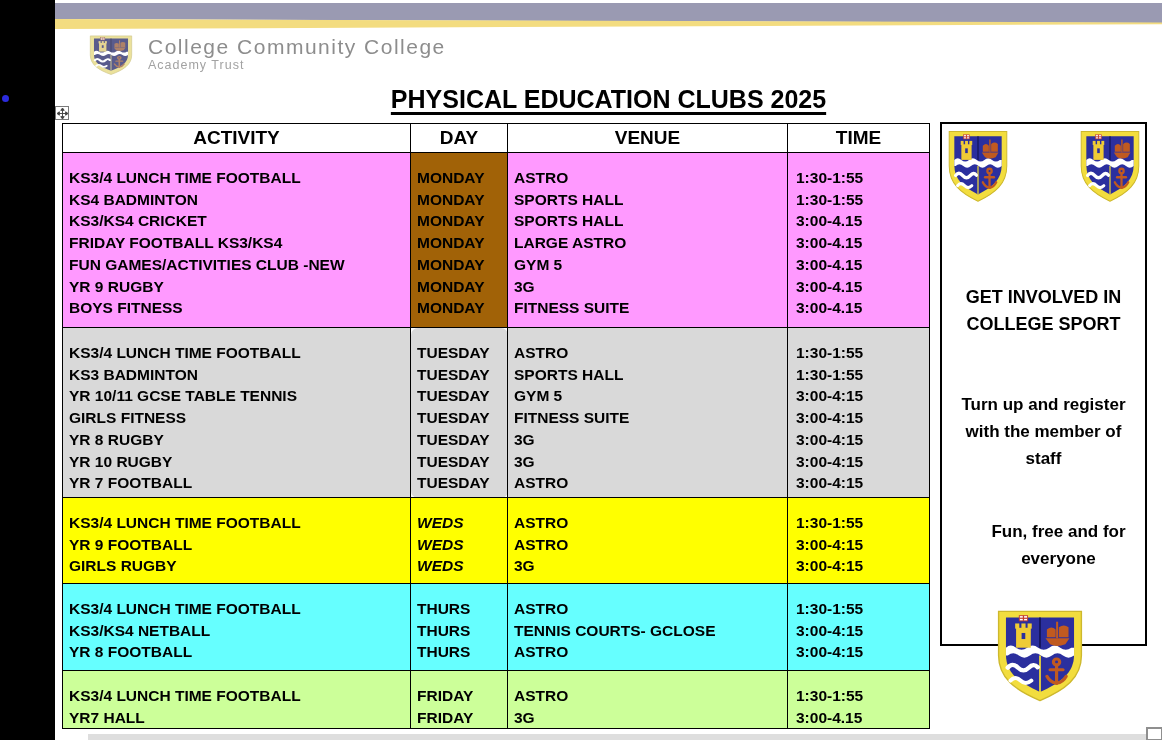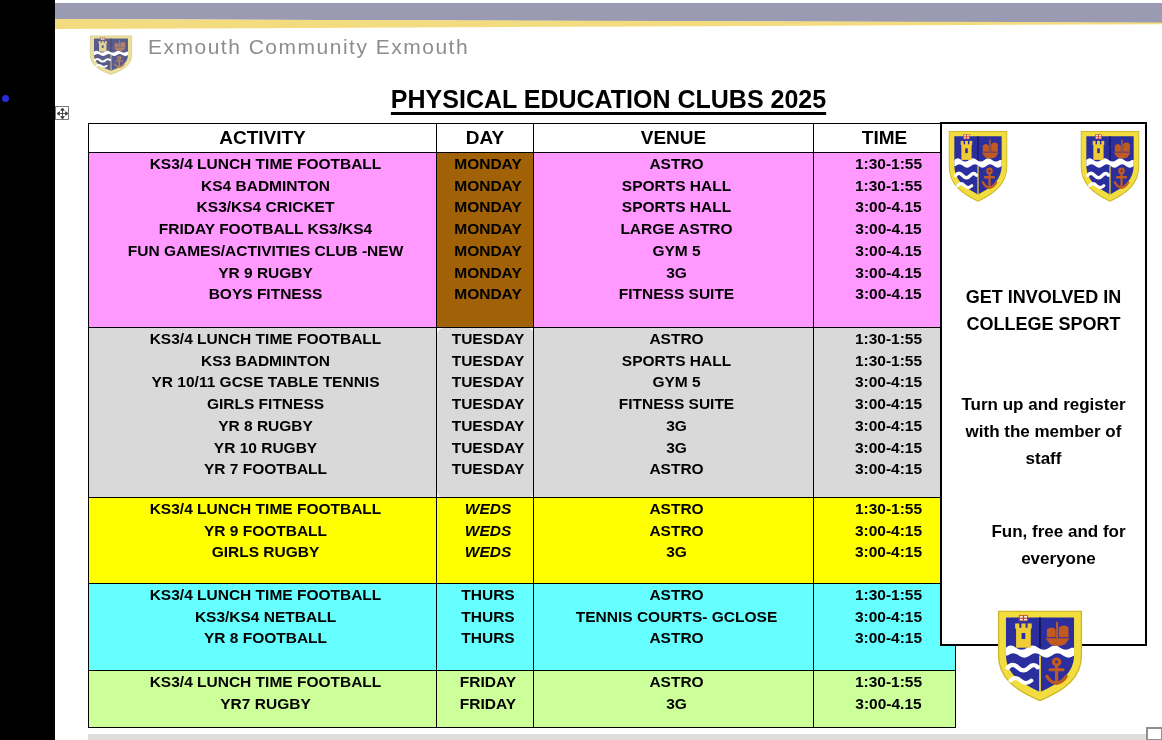--- a/index.html
+++ b/index.html
@@ -33,29 +33,29 @@
   .page-title{position:absolute;left:55px;right:0;top:85px;text-align:center;
     font-size:25px;font-weight:700;color:#000;
     text-decoration:underline;text-decoration-thickness:2.5px;text-underline-offset:4px;}
 
   
   .move-handle{position:absolute;left:55px;top:106px;width:14px;height:14px;background:#fff;
     border:1px solid #7a7a7a;box-sizing:border-box;display:flex;align-items:center;justify-content:center;}
   .move-handle svg{width:11px;height:11px;display:block;}
 
   
-  table.clubs{position:absolute;left:88px;top:123px;width:867px;
+  table.clubs{position:absolute;left:62px;top:123px;width:867px;
     border-collapse:collapse;table-layout:fixed;}
   table.clubs th,table.clubs td{border:1.6px solid #000;padding:0;vertical-align:top;box-sizing:border-box;}
   table.clubs th{height:29px;vertical-align:middle;text-align:center;
     font-size:19px;font-weight:700;color:#000;background:#fff;}
   .cell-line{font-weight:700;font-size:15.5px;line-height:21.7px;color:#000;
     padding-left:6px;white-space:nowrap;}
   td.time-col .cell-line{padding-left:8px;}
-  table.clubs td{padding-top:0;text-align:center;}
+  table.clubs td{padding-top:14px;}
 
   
   .side-panel{position:absolute;left:940px;top:122px;width:207px;height:524px;
     background:#fff;border:2px solid #000;box-sizing:border-box;}
   .panel-crest-tl{position:absolute;left:4px;top:4px;width:64px;height:76px;}
   .panel-crest-tr{position:absolute;left:136px;top:4px;width:64px;height:76px;}
   .panel-crest-bottom{position:absolute;left:52px;top:483px;width:92px;height:97px;}
   .panel-msg{position:absolute;left:0;width:100%;text-align:center;
     font-weight:700;color:#000;}
   .msg1{top:160px;font-size:18px;line-height:27px;}
@@ -102,21 +102,22 @@
     <g stroke="#c05a20" stroke-width="3.5" fill="none" stroke-linecap="round">
       <circle cx="68" cy="63.5" r="3.4"></circle>
       <line x1="68" y1="67" x2="68" y2="88"></line>
       <line x1="61" y1="72.5" x2="75" y2="72.5"></line>
       <path d="M68 88 Q61 87 57.5 80"></path>
       <path d="M68 88 Q75 87 78.5 80"></path>
     </g>
   </svg>
     </span>
   <div class="logo-text">
-    <div class="logo-name">Exmouth Community Exmouth</div>
+    <div class="logo-name">College Community College</div>
+    <div class="logo-sub">Academy Trust</div>
   </div>
 </div>
 
 <div class="page-title">PHYSICAL EDUCATION CLUBS 2025</div>
 
 <div class="move-handle">
   <svg viewBox="0 0 14 14">
     <g stroke="#444" stroke-width="1.2" fill="#444">
       <line x1="7" y1="2.5" x2="7" y2="11.5"></line>
       <line x1="2.5" y1="7" x2="11.5" y2="7"></line>
@@ -260,21 +261,21 @@
         </td>
         <td class="time-col" style="background: rgb(102, 255, 255);">
           <div class="cell-line">1:30-1:55</div>
           <div class="cell-line">3:00-4:15</div>
           <div class="cell-line">3:00-4:15</div>
         </td>
       </tr>
       <tr style="height: 57px;">
         <td class="activity-col" style="background: rgb(204, 255, 153);">
           <div class="cell-line">KS3/4 LUNCH TIME FOOTBALL</div>
-          <div class="cell-line">YR7 RUGBY</div>
+          <div class="cell-line">YR7 HALL</div>
         </td>
         <td class="day-col" style="background: rgb(204, 255, 153);">
           <div class="cell-line">FRIDAY</div>
           <div class="cell-line">FRIDAY</div>
         </td>
         <td class="venue-col" style="background: rgb(204, 255, 153);">
           <div class="cell-line">ASTRO</div>
           <div class="cell-line">3G</div>
         </td>
         <td class="time-col" style="background: rgb(204, 255, 153);">

